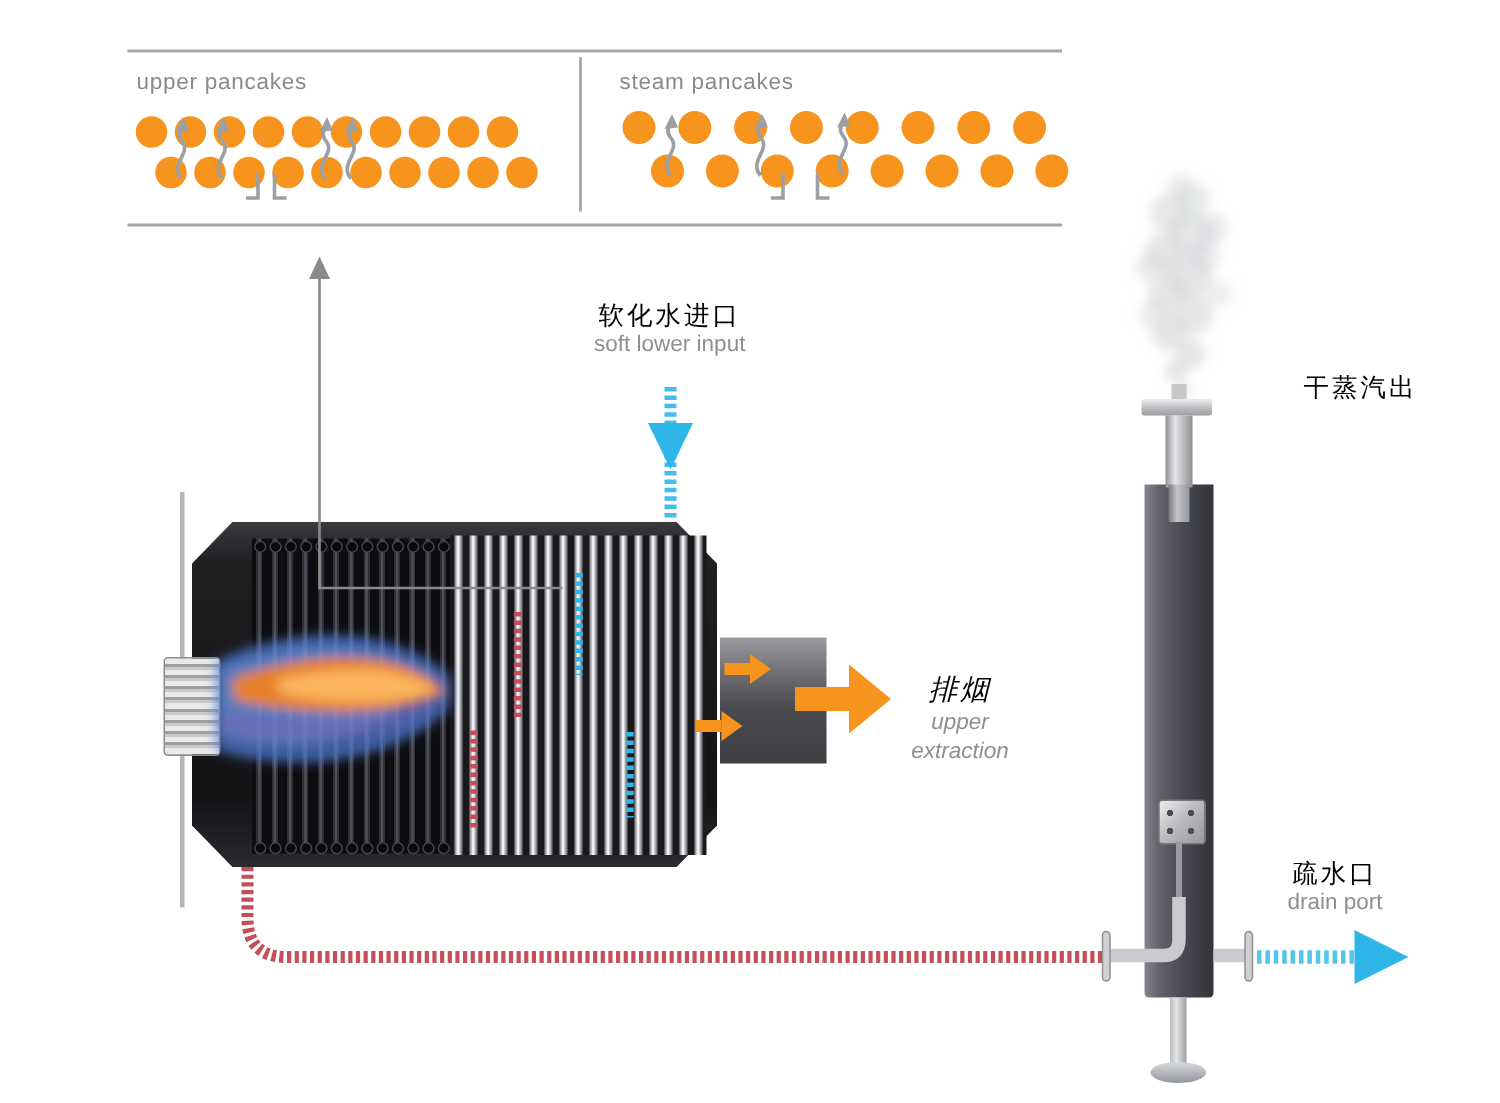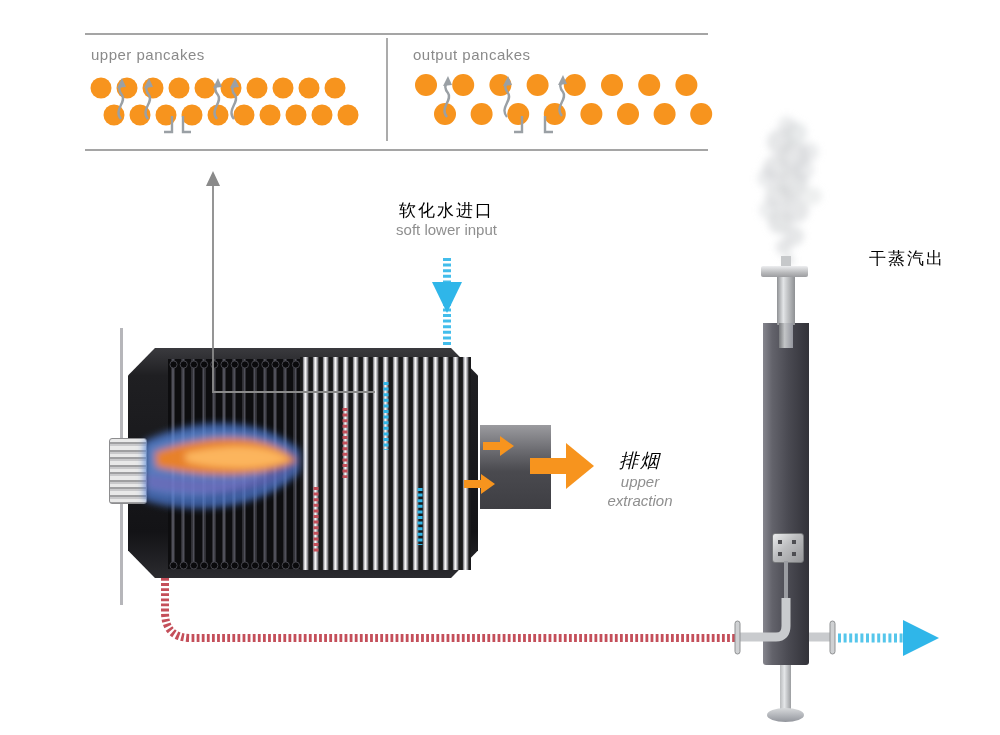--- a/index.html
+++ b/index.html
@@ -94,21 +94,21 @@
         <circle cx="744" cy="125" r="9" opacity="0.4"></circle>
       </g>
       <path d="M122,578 L122,612 Q122,638 148,638 L692,638" stroke="#C44F5A" stroke-width="8" stroke-dasharray="2.8 2.3" fill="none"></path>
       <path d="M795,638 L860,638" stroke="#55C6EB" stroke-width="9" stroke-dasharray="3 2.6" fill="none"></path>
     </svg>
 
   <div class="abs p-line-top"></div>
   <div class="abs p-line-bottom"></div>
   <div class="abs p-divider"></div>
   <div class="abs panel-label upper-label">upper pancakes</div>
-  <div class="abs panel-label lower-label">output pancakes</div>
+  <div class="abs panel-label lower-label">steam pancakes</div>
 
   <div class="abs support-line"></div>
   <div class="abs boiler"></div>
   <div class="abs tubes-dark"></div>
   <div class="abs tubes-light"></div>
   <div class="abs burner"></div>
   <div class="abs duct"></div>
 
   <div class="abs column"></div>
   <div class="abs steam-stub"></div>
@@ -238,14 +238,18 @@
     <div class="en">soft lower input</div>
   </div>
   <div class="abs lbl smoke">
     <div class="zh">排烟</div>
     <div class="en">upper</div>
     <div class="en">extraction</div>
   </div>
   <div class="abs lbl dry-steam">
     <div class="zh">干蒸汽出</div>
   </div>
+  <div class="abs lbl drain">
+    <div class="zh">疏水口</div>
+    <div class="en">drain port</div>
+  </div>
 
 </div>
 
 </body></html>

